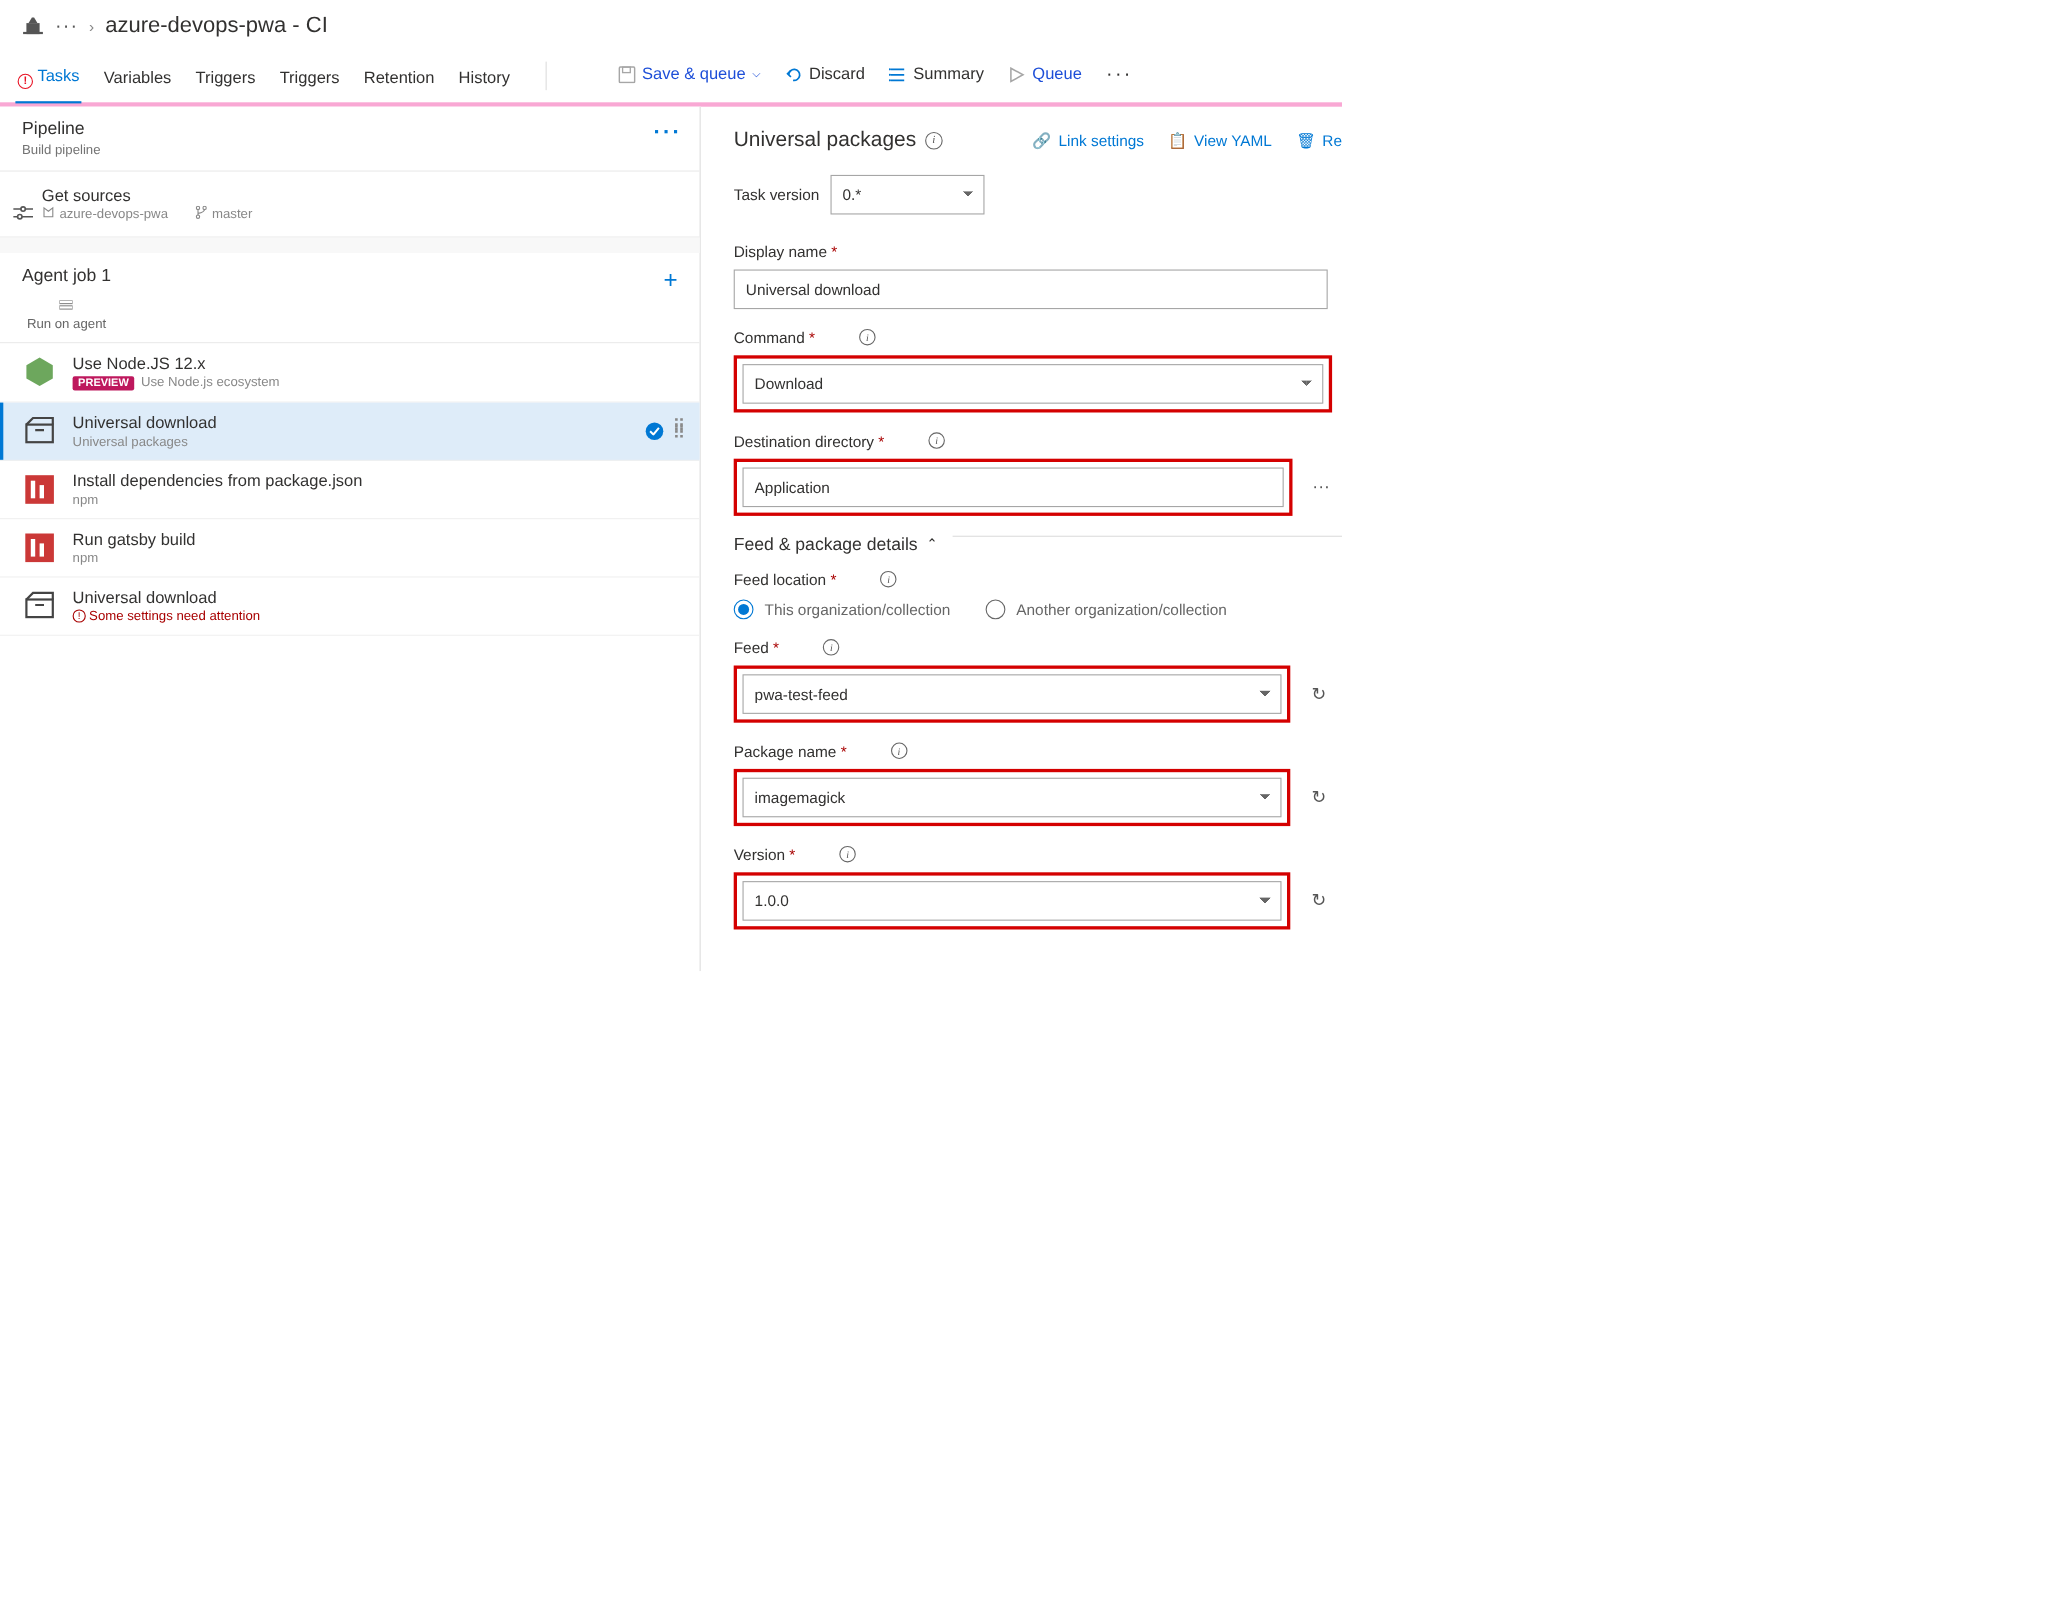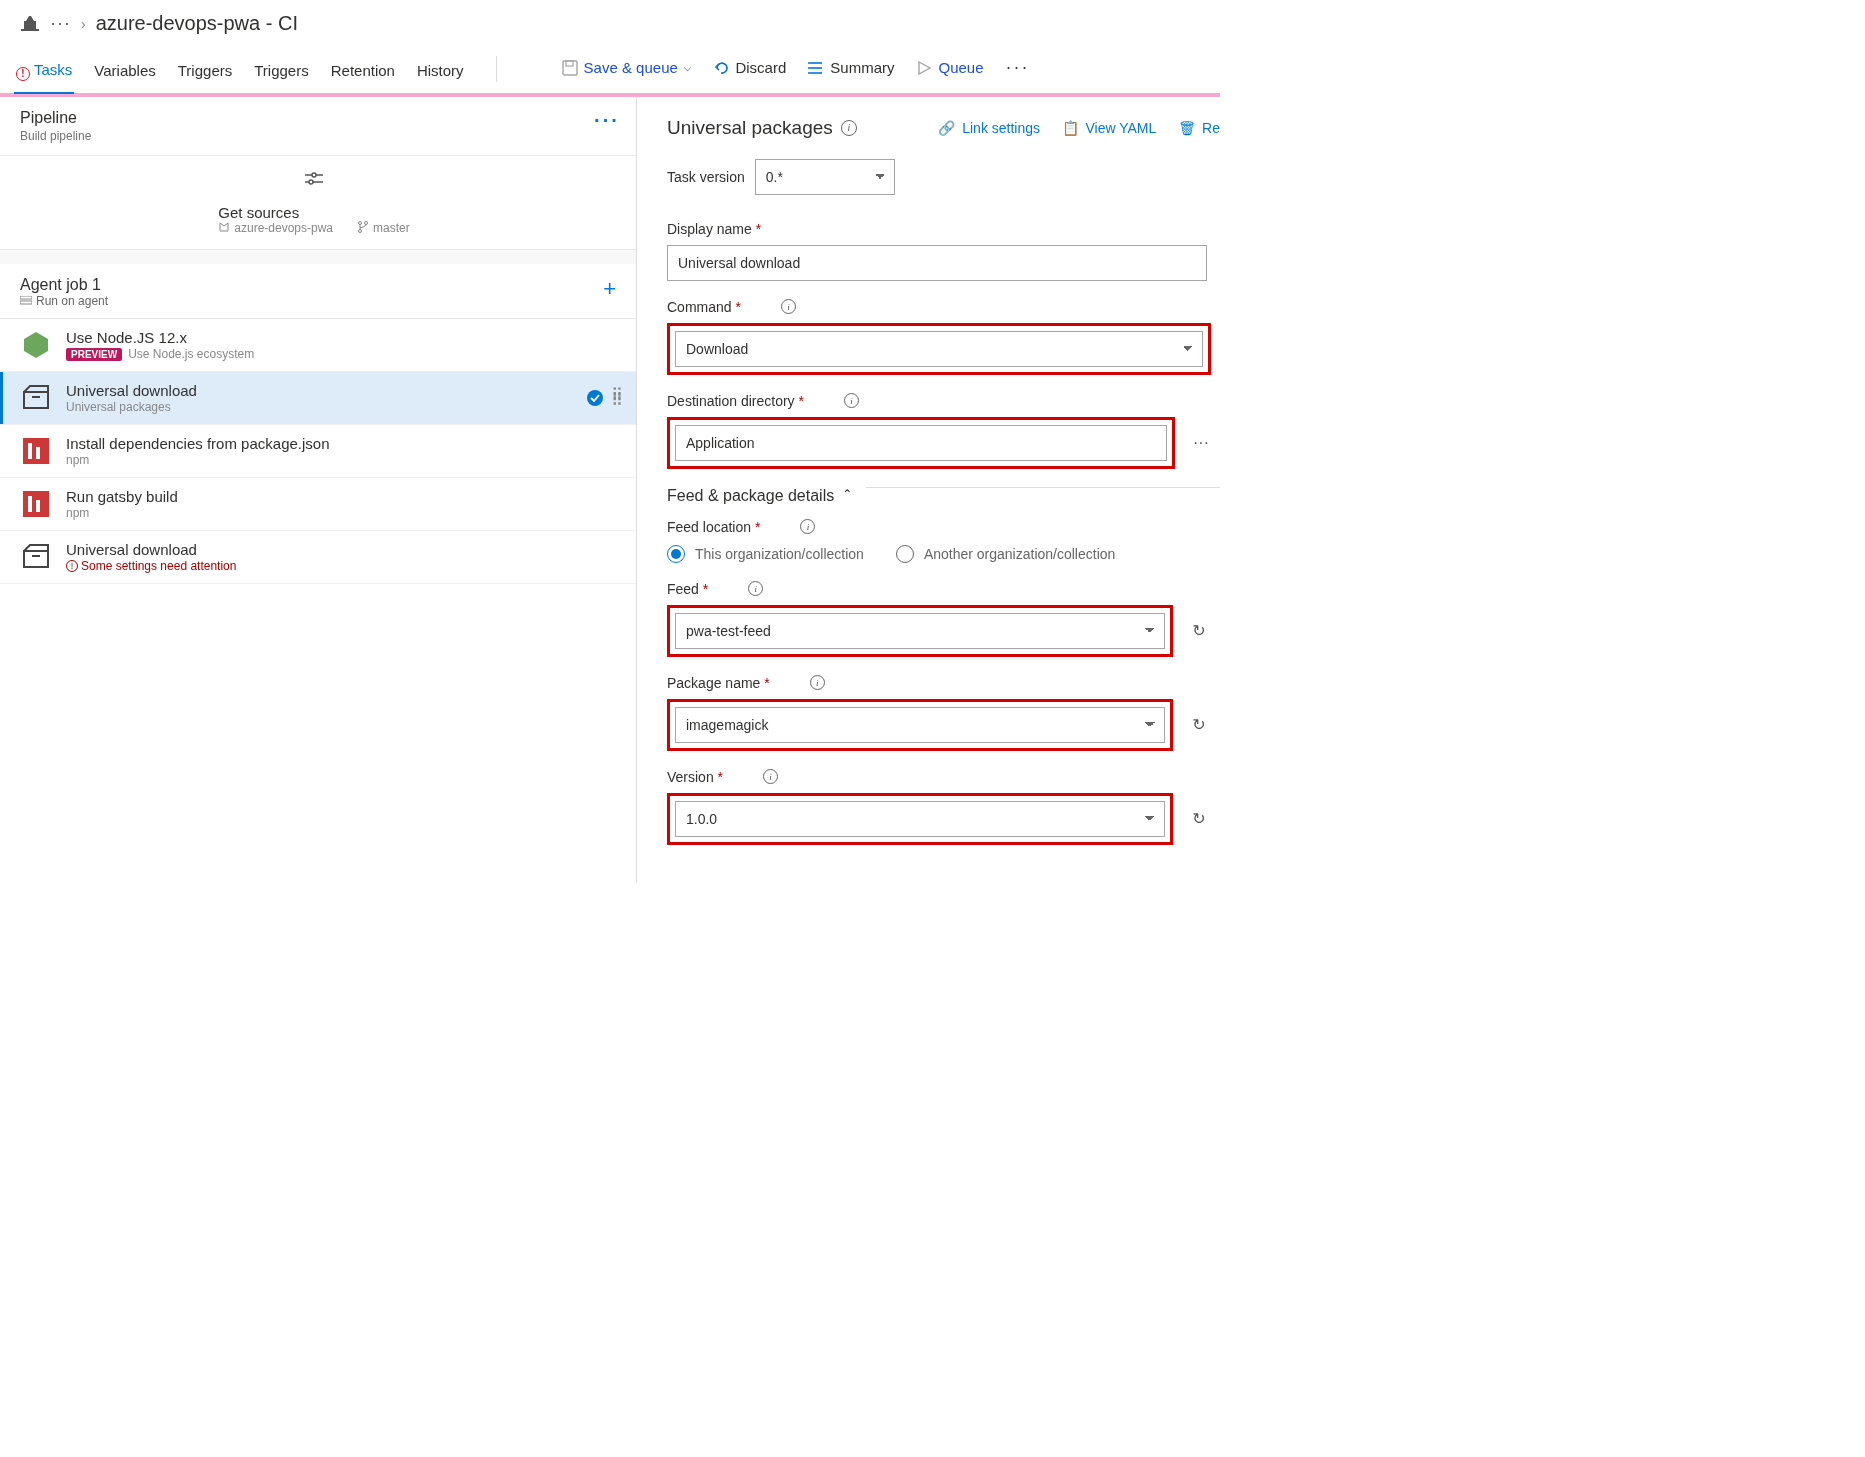--- a/index.html
+++ b/index.html
@@ -28,31 +28,31 @@
   .split { display:flex; }
   .left { width:637px; border-right:1px solid #ddd; background:#fff; }
   .right { flex:1; padding: 20px 0 20px 30px; }
 
   
   .pipeline-header { display:flex; justify-content:space-between; align-items:flex-start; padding:12px 16px 12px 20px; border-bottom:1px solid #eaeaea; }
   .pipeline-header .name { font-size:16px; }
   .pipeline-header .sub { font-size:12px; color:#737373; margin-top:2px;}
   .pipeline-header .dots { color:#0078d4; font-size:20px; letter-spacing:2px; font-weight:600;}
 
-  .sources-row { display:flex; align-items:center; padding:14px 20px 14px 12px; border-bottom:1px solid #eaeaea; gap:18px;flex-direction:column; }
+  .sources-row { display:flex; align-items:flex-end; padding:14px 20px 14px 12px; border-bottom:1px solid #eaeaea; gap:8px; }
   .sources-row .get-ico { width:18px; color:#555; margin-top:2px; }
   .sources-row .main { font-size:15px; }
   .sources-row .meta { display:flex; gap:24px; margin-top:0; font-size:12px; color:#888; align-items:center;}
   .sources-row .meta .mini-ico { width:12px; height:12px; display:inline-block; margin-right:4px; vertical-align:-1px;}
 
   .left-gap { height:14px; background:#f8f8f8; }
 
   .agent-row { display:flex; justify-content:space-between; align-items:flex-start; padding:12px 20px 10px 20px; border-bottom:1px solid #eaeaea;}
   .agent-row .name { font-size:16px; }
-  .agent-row .sub { font-size:12px; color:#666; margin-top:0; display:flex;align-items:center;gap:4px;}
+  .agent-row .sub { font-size:12px; color:#666; margin-top:13px; display:flex;align-items:center;gap:4px;flex-direction:column;}
   .agent-row .plus { color:#0078d4; font-size:22px; font-weight:300;}
 
   .task-row { display:flex; align-items:center; padding:10px 12px 10px 20px; border-bottom:1px solid #f0f0f0; gap:14px; cursor:pointer; position:relative;}
   .task-row.selected { background:#deecf9; }
   .task-row.selected::before { content:""; position:absolute; left:0; top:0; bottom:0; width:3px; background:#0078d4;}
   .task-row .icon-box { width:32px; height:32px; display:flex; align-items:center; justify-content:center; flex-shrink:0;}
   .task-row .title { font-size:15px; }
   .task-row .sub { font-size:12px; color:#888; margin-top:1px; }
   .task-row .sub.err { color:#a80000; display:flex;align-items:center;gap:3px;}
   .task-row .trail { margin-left:auto; display:flex; align-items:center; gap:8px;}

